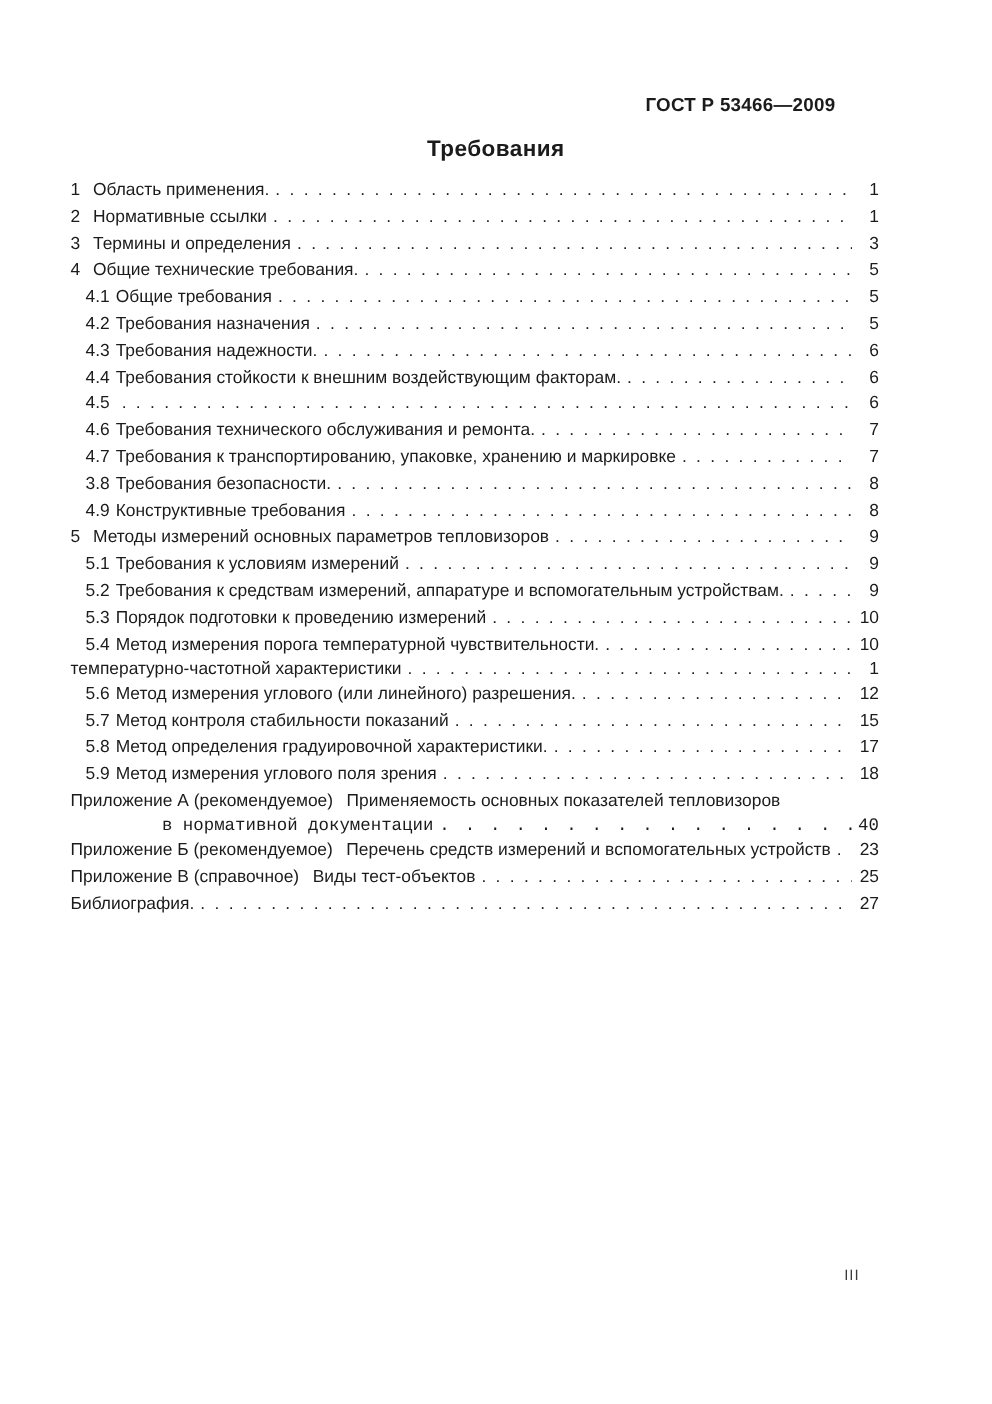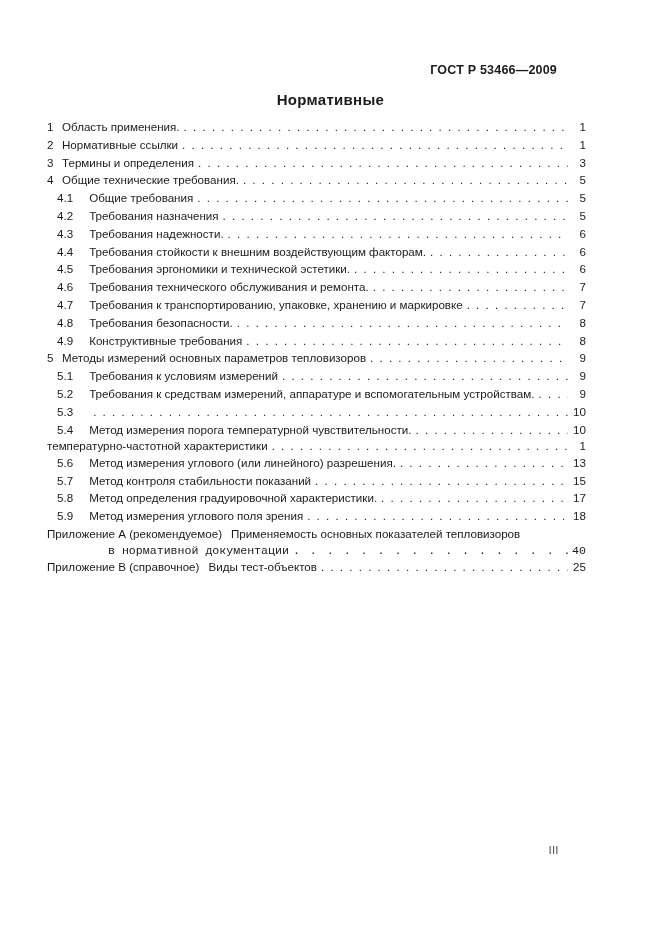--- a/index.html
+++ b/index.html
@@ -26,43 +26,43 @@
     font-size:11.6px;
   }
   .toc-row{
     display:flex;align-items:baseline;
     height:17.8px;line-height:17.8px;
     white-space:nowrap;
   }
   .toc-row.cont{height:15.4px;line-height:15.4px;justify-content:space-between;}
   .lvl1 .num{min-width:7px;margin-right:8px;}
   .lvl2{padding-left:10px;}
-  .lvl2 .num{margin-right:16px;}
+  .lvl2 .num{margin-right:4px;}
   .lvl0 .num{margin-right:9px;}
   .label{flex:0 0 auto;}
   .leader{
     flex:1 1 auto;overflow:hidden;white-space:nowrap;
     margin:0 3px 0 4px;
   }
   .leader::after{
     content:". . . . . . . . . . . . . . . . . . . . . . . . . . . . . . . . . . . . . . . . . . . . . . . . . . . . . . . . . . . . . . . . . . . . . . . . . . . . . . . .";
     word-spacing:2px;letter-spacing:0.5px;
   }
   .pagenum{flex:0 0 auto;min-width:15px;text-align:right;}
   .doc-footer{
-    position:absolute;top:845px;right:74px;
+    position:absolute;top:845px;right:60px;
     font-size:10px;color:#3a3a3a;letter-spacing:0.6px;
   }
 </style>
 </head>
 <body>
 
 <div class="sheet">
   <div class="doc-header">ГОСТ Р 53466—2009</div>
-  <h1 class="doc-title">Нормативные</h1>
+  <h1 class="doc-title">Требования</h1>
   <div class="toc" id="toc">
       <div class="toc-row lvl1">
         <span class="num">1</span>
         <span class="label">Область применения.</span>
         <span class="leader"></span>
         <span class="pagenum">1</span>
       </div>
       <div class="toc-row lvl1">
         <span class="num">2</span>
         <span class="label">Нормативные ссылки</span>
@@ -100,38 +100,37 @@
         <span class="pagenum">6</span>
       </div>
       <div class="toc-row lvl2">
         <span class="num">4.4</span>
         <span class="label">Требования стойкости к внешним воздействующим факторам.</span>
         <span class="leader"></span>
         <span class="pagenum">6</span>
       </div>
       <div class="toc-row lvl2">
         <span class="num">4.5</span>
-        <span class="label">Требования эргономики и технической эстетики.</span>
         <span class="leader"></span>
         <span class="pagenum">6</span>
       </div>
       <div class="toc-row lvl2">
         <span class="num">4.6</span>
         <span class="label">Требования технического обслуживания и ремонта.</span>
         <span class="leader"></span>
         <span class="pagenum">7</span>
       </div>
       <div class="toc-row lvl2">
         <span class="num">4.7</span>
         <span class="label">Требования к транспортированию, упаковке, хранению и маркировке</span>
         <span class="leader"></span>
         <span class="pagenum">7</span>
       </div>
       <div class="toc-row lvl2">
-        <span class="num">4.8</span>
+        <span class="num">3.8</span>
         <span class="label">Требования безопасности.</span>
         <span class="leader"></span>
         <span class="pagenum">8</span>
       </div>
       <div class="toc-row lvl2">
         <span class="num">4.9</span>
         <span class="label">Конструктивные требования</span>
         <span class="leader"></span>
         <span class="pagenum">8</span>
       </div>
@@ -148,39 +147,40 @@
         <span class="pagenum">9</span>
       </div>
       <div class="toc-row lvl2">
         <span class="num">5.2</span>
         <span class="label">Требования к средствам измерений, аппаратуре и вспомогательным устройствам.</span>
         <span class="leader"></span>
         <span class="pagenum">9</span>
       </div>
       <div class="toc-row lvl2">
         <span class="num">5.3</span>
+        <span class="label">Порядок подготовки к проведению измерений</span>
         <span class="leader"></span>
         <span class="pagenum">10</span>
       </div>
       <div class="toc-row lvl2">
         <span class="num">5.4</span>
         <span class="label">Метод измерения порога температурной чувствительности.</span>
         <span class="leader"></span>
         <span class="pagenum">10</span>
       </div>
       <div class="toc-row cont lvl2" style="padding-left: 0px;">
         <span class="label">температурно-частотной характеристики</span>
         <span class="leader"></span>
         <span class="pagenum">1</span>
       </div>
       <div class="toc-row lvl2">
         <span class="num">5.6</span>
         <span class="label">Метод измерения углового (или линейного) разрешения.</span>
         <span class="leader"></span>
-        <span class="pagenum">13</span>
+        <span class="pagenum">12</span>
       </div>
       <div class="toc-row lvl2">
         <span class="num">5.7</span>
         <span class="label">Метод контроля стабильности показаний</span>
         <span class="leader"></span>
         <span class="pagenum">15</span>
       </div>
       <div class="toc-row lvl2">
         <span class="num">5.8</span>
         <span class="label">Метод определения градуировочной характеристики.</span>
@@ -196,20 +196,31 @@
       <div class="toc-row lvl0">
         <span class="num">Приложение А (рекомендуемое)</span>
         <span class="label">Применяемость основных показателей тепловизоров</span>
       </div>
       <div class="toc-row cont lvl0" style="padding-left: 61px; font-family: Liberation Mono, monospace;">
         <span class="label">в нормативной документации</span>
         <span class="leader"></span>
         <span class="pagenum">40</span>
       </div>
       <div class="toc-row lvl0">
+        <span class="num">Приложение Б (рекомендуемое)</span>
+        <span class="label">Перечень средств измерений и вспомогательных устройств</span>
+        <span class="leader"></span>
+        <span class="pagenum">23</span>
+      </div>
+      <div class="toc-row lvl0">
         <span class="num">Приложение В (справочное)</span>
         <span class="label">Виды тест-объектов</span>
         <span class="leader"></span>
         <span class="pagenum">25</span>
+      </div>
+      <div class="toc-row lvl0">
+        <span class="label">Библиография.</span>
+        <span class="leader"></span>
+        <span class="pagenum">27</span>
       </div>
     </div>
   <div class="doc-footer">III</div>
 </div>
 
 </body></html>

